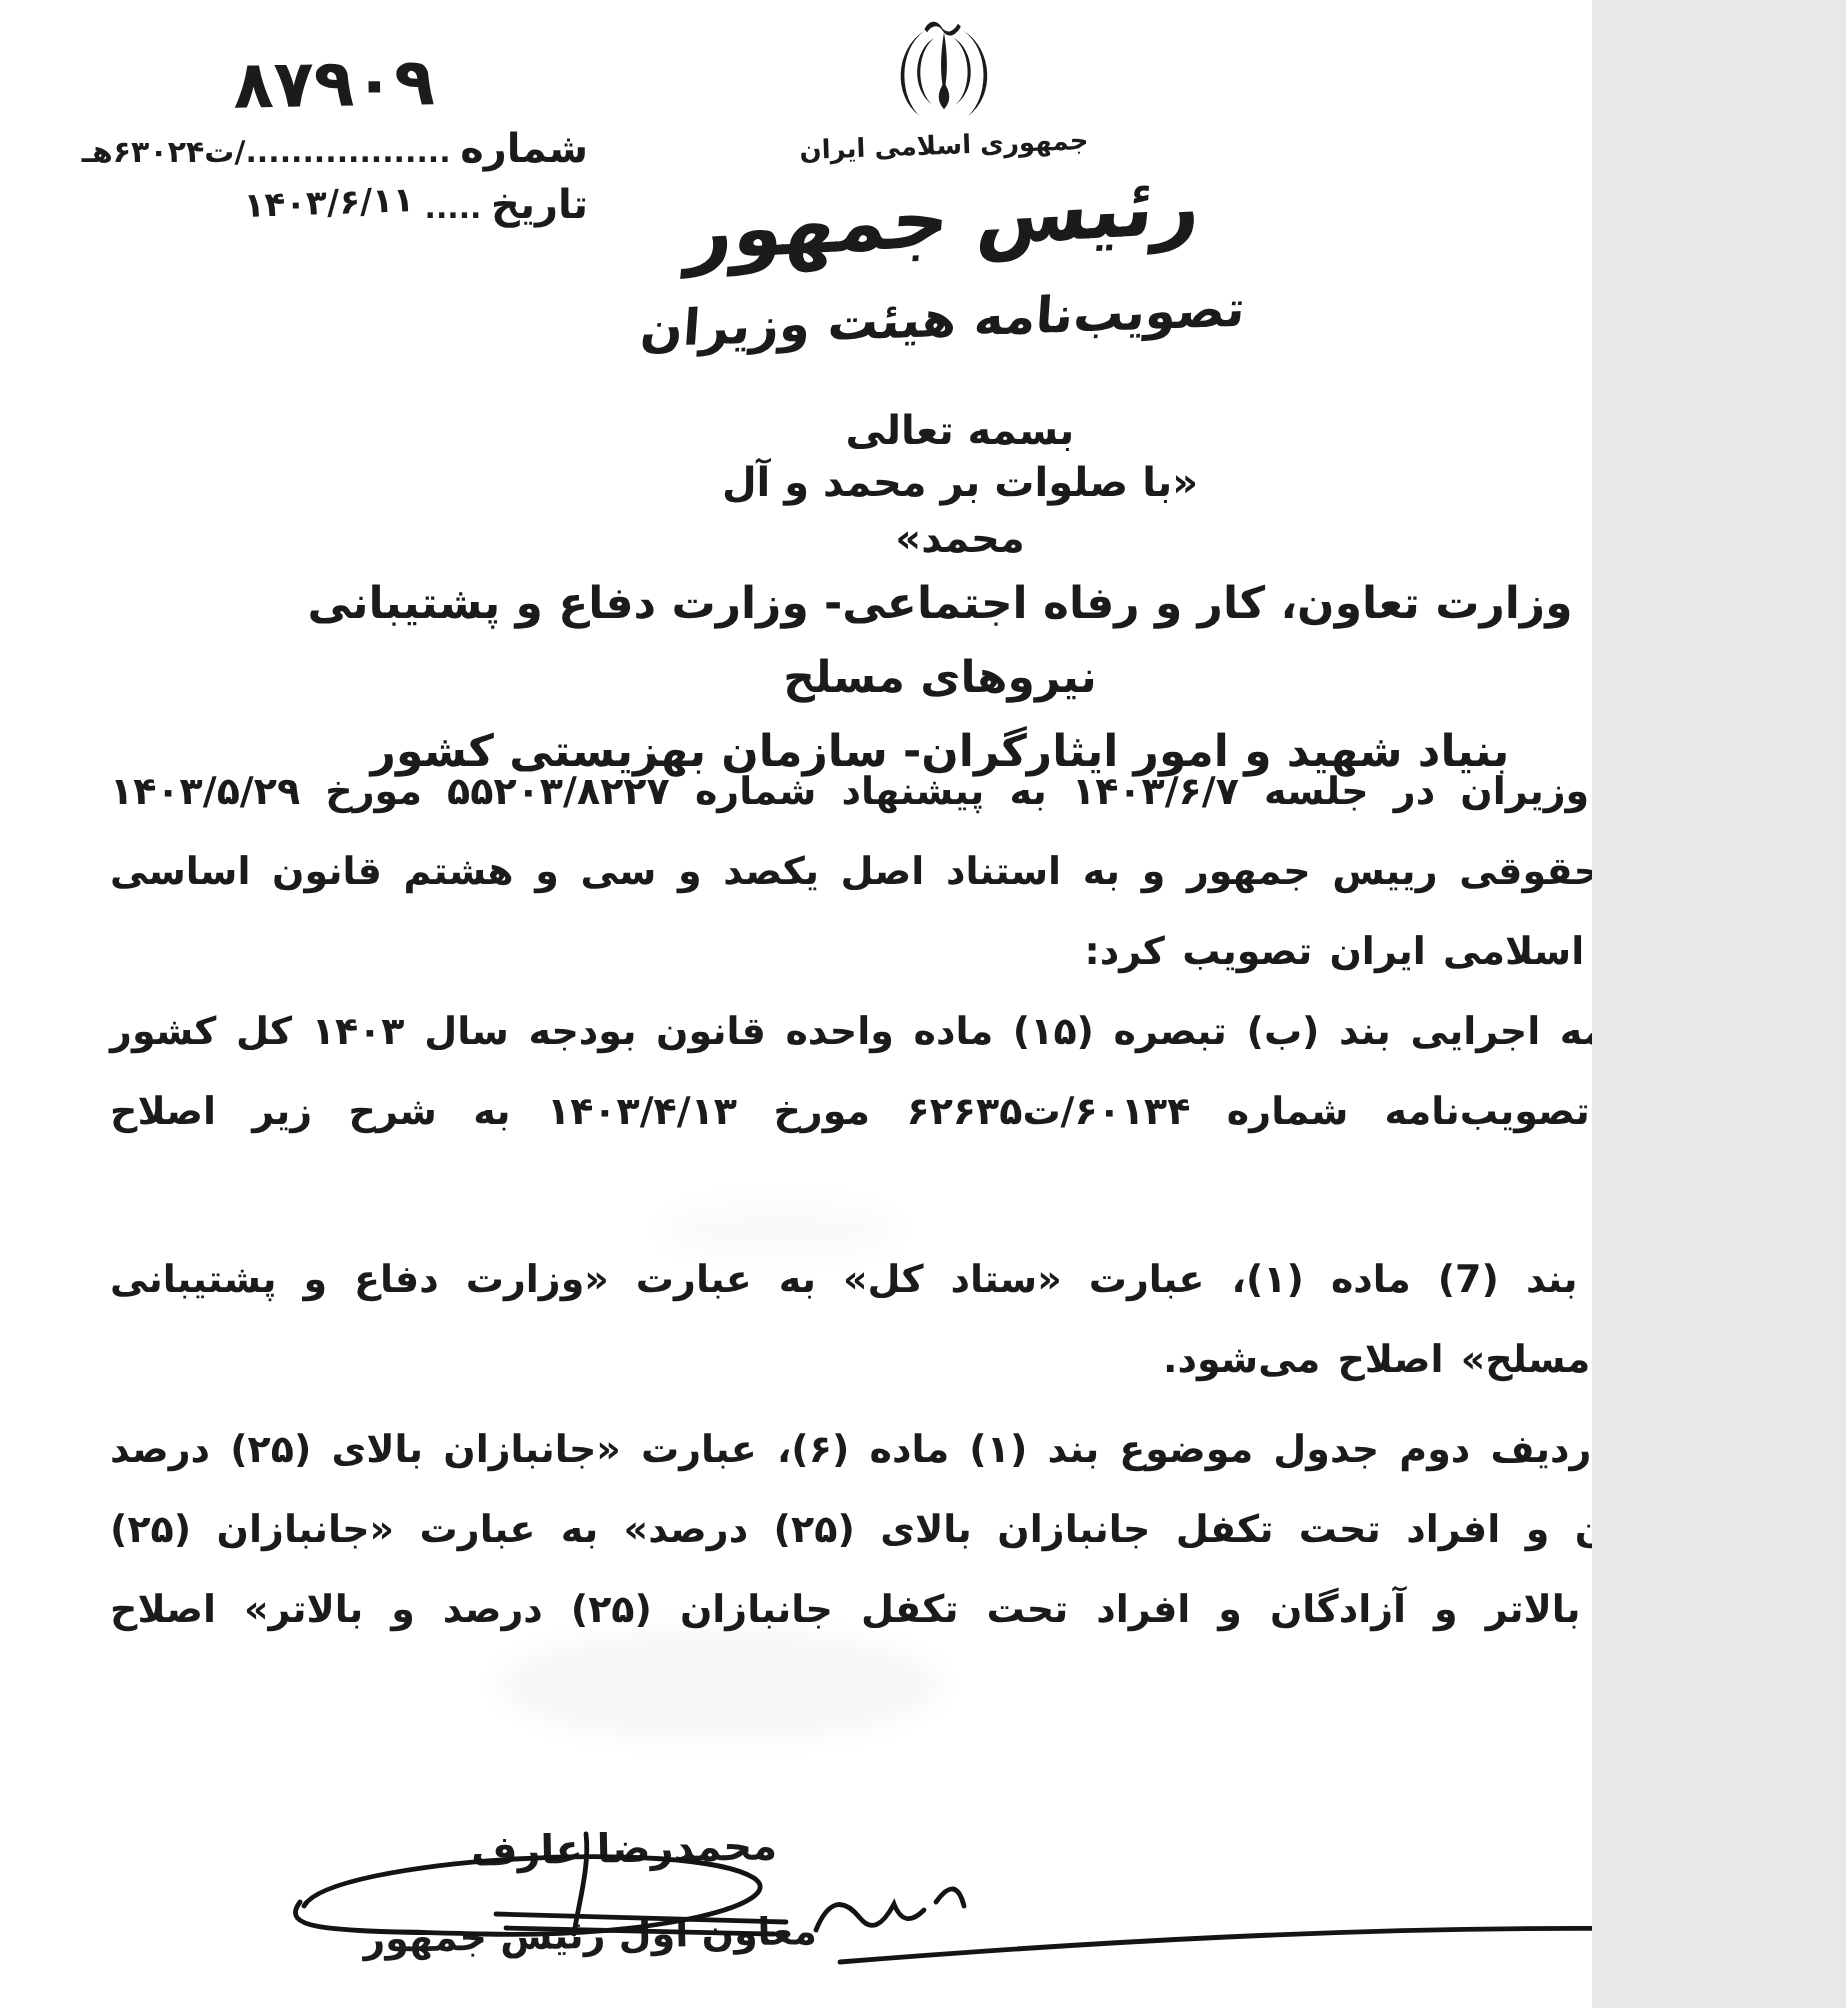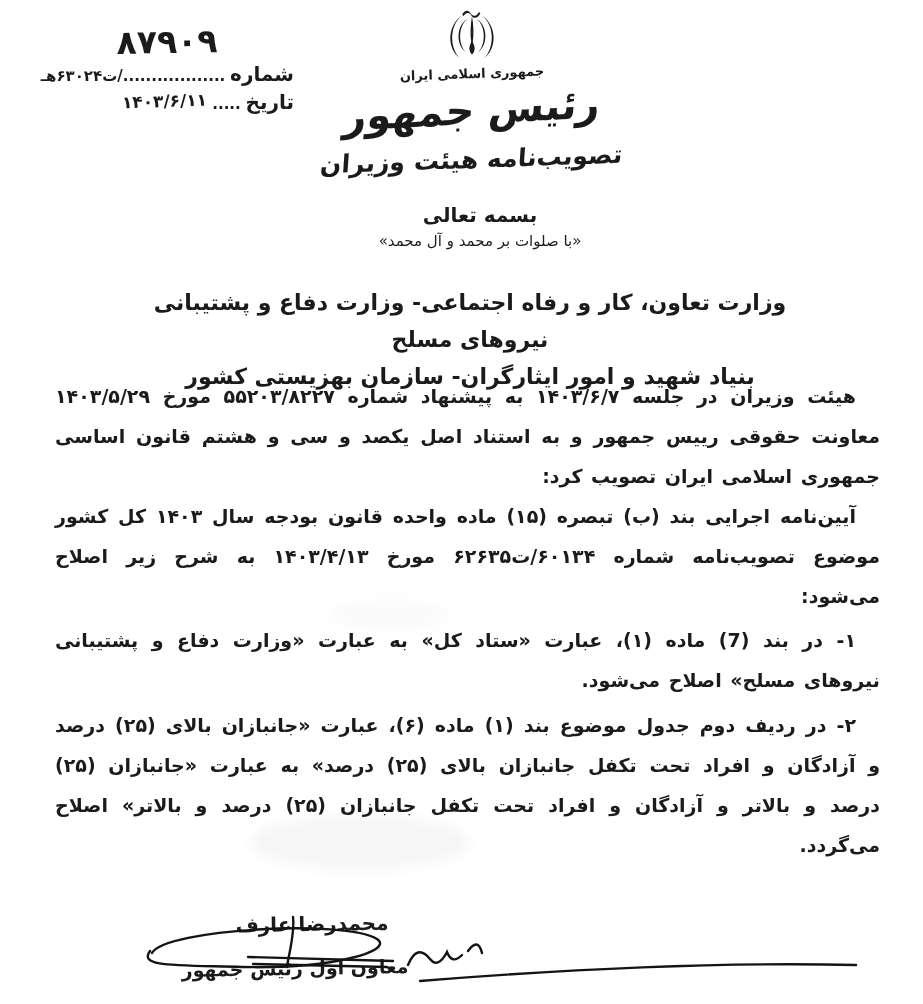--- a/index.html
+++ b/index.html
@@ -1,18 +1,18 @@
 <!DOCTYPE html>
 <html lang="fa"><head>
 <meta charset="utf-8">
 <style>
   html,body{margin:0;padding:0;background:#e8e8e8;}
   .page{
     position:relative;
-    width:923px;height:1004px;
+    width:796px;height:1004px;
     background:#ffffff;
     overflow:hidden;
     font-family:"DejaVu Sans", sans-serif;
     color:#1b1b1b;
   }
   
   .refblock{position:absolute;top:18px;left:2px;width:300px;direction:rtl;}
   .hand-number{
     position:absolute;top:4px;right:55px;width:160px;
     text-align:center;font-size:33px;font-weight:bold;letter-spacing:9px;
@@ -38,21 +38,21 @@
   .office{
     font-size:40px;font-weight:bold;line-height:50px;margin-top:4px;
     transform:skewX(-8deg) rotate(-3deg);white-space:nowrap;
   }
   .doctype{
     font-size:25px;font-weight:bold;line-height:34px;margin-top:8px;
     transform:skewX(-6deg) rotate(-2deg);white-space:nowrap;
   }
   .invocation{position:absolute;top:203px;left:330px;width:300px;text-align:center;direction:rtl;}
   .besmeleh{font-size:20px;font-weight:bold;line-height:24px;}
-  .salavat{font-size:15px;font-weight:normal;line-height:28px;}
+  .salavat{font-size:20px;font-weight:bold;line-height:28px;}
   
   .recipients{
     position:absolute;top:284px;left:140px;width:660px;
     direction:rtl;text-align:center;
     font-size:22px;font-weight:bold;line-height:37px;
   }
   
   .docbody{
     position:absolute;top:376px;left:55px;width:825px;
     direction:rtl;text-align:justify;

